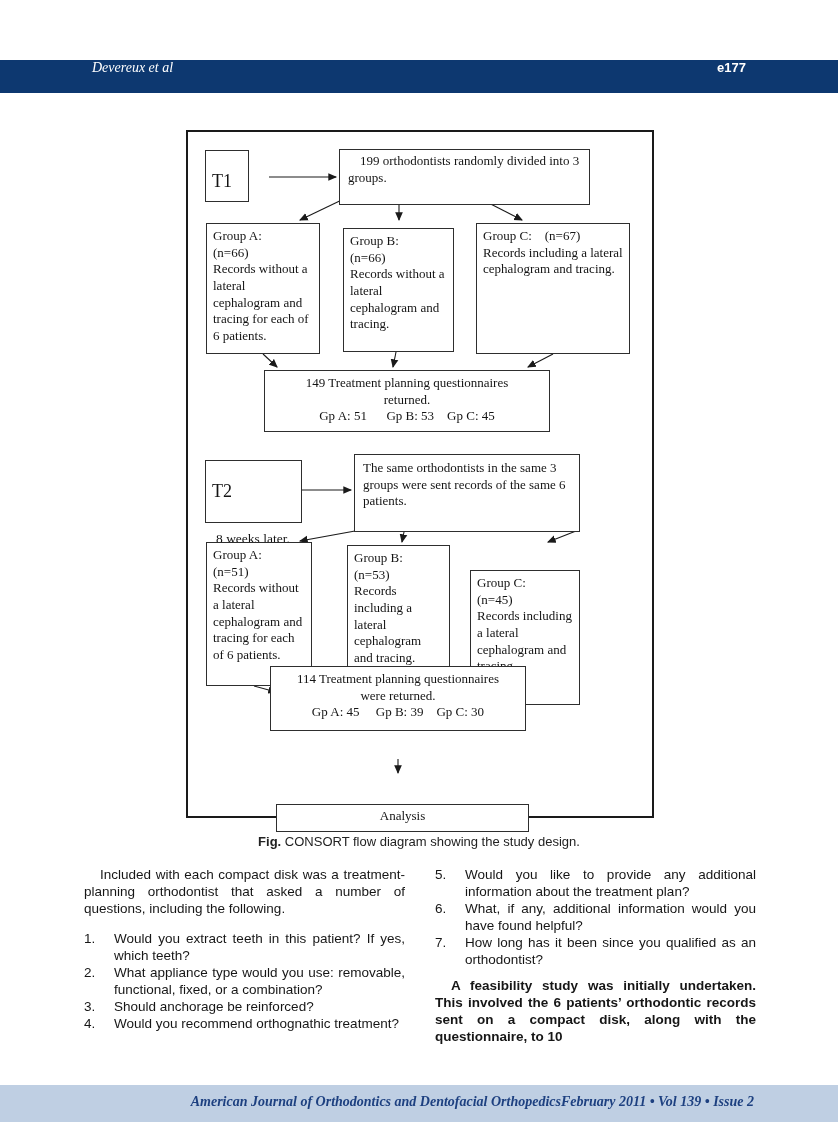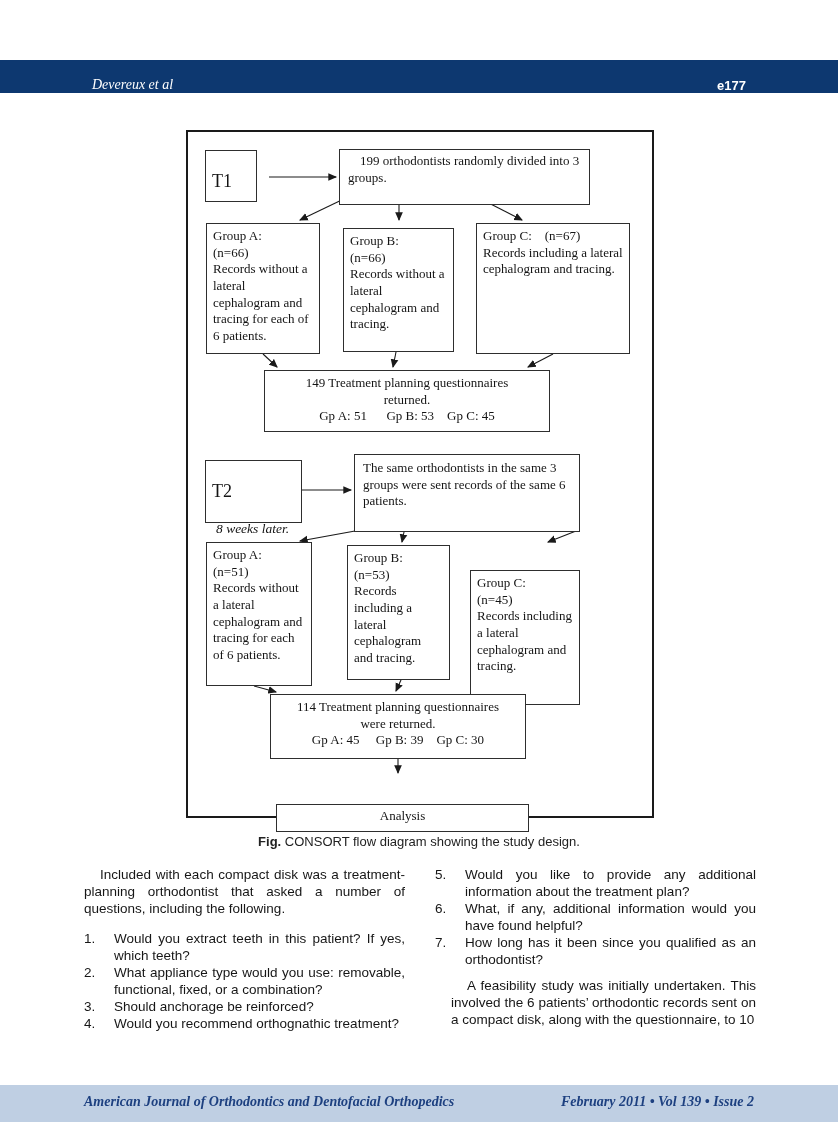--- a/index.html
+++ b/index.html
@@ -3,63 +3,63 @@
 <meta charset="utf-8">
 <style>
   html,body{margin:0;padding:0;}
   body{
     width:838px;height:1122px;position:relative;background:#ffffff;
     font-family:"Liberation Sans",sans-serif;color:#1a1a1a;overflow:hidden;
   }
   
   .header-bar{
     position:absolute;left:0;top:60px;width:838px;height:33px;
-    background:#0d3870;display:flex;align-items:flex-end;justify-content:space-between;
+    background:#0d3870;display:flex;align-items:flex-start;justify-content:space-between;
     padding:0 92px;box-sizing:border-box;
   }
   .header-author{
     font-family:"Liberation Serif",serif;font-style:italic;font-size:14px;color:#ffffff;
   }
   .header-page{font-size:13px;font-weight:bold;color:#ffffff;}
   .footer-bar{
     position:absolute;left:0;top:1085px;width:838px;height:37px;
-    background:#bfcfe3;display:flex;align-items:flex-start;justify-content:space-between;
+    background:#bfcfe3;display:flex;align-items:flex-start;justify-content:flex-end;
     padding:9px 84px 0 84px;box-sizing:border-box;
   }
   .footer-text{
     font-family:"Liberation Serif",serif;font-style:italic;font-weight:bold;
     font-size:14px;color:#1d4080;
   }
   
   .diagram-frame{
     position:absolute;left:186px;top:130px;width:468px;height:688px;
     border:2px solid #1a1a1a;box-sizing:border-box;background:#ffffff;
   }
   .arrow-layer{position:absolute;left:0;top:0;width:468px;height:688px;}
   .dbox{
     position:absolute;background:#ffffff;border:1.5px solid #2e2e2e;box-sizing:border-box;
     font-family:"Liberation Serif",serif;font-size:13px;line-height:1.28;color:#141414;
     padding:4px 6px;white-space:pre-line;
   }
   .dbox.center{text-align:center;}
   .t-label{font-size:18px;line-height:1.1;display:block;}
-  .t-sub{font-size:13.5px;display:block;padding-left:4px;margin-top:2px;font-style:italic;}
+  .t-sub{font-size:13.5px;display:block;padding-left:4px;margin-top:12px;}
   
   .fig-caption{
     position:absolute;left:0;top:834px;width:838px;text-align:center;
     font-size:13px;color:#222222;
   }
   .fig-caption b{font-weight:bold;}
   
   .columns{
     position:absolute;left:84px;top:866px;width:672px;display:flex;gap:30px;
   }
   .col{width:321px;font-size:13.5px;line-height:17px;text-align:justify;color:#161616;}
   .para-indent{text-indent:16px;margin:0 0 13px 0;}
-  .para-indent2{text-indent:16px;margin:9px 0 0 16px;}
+  .para-indent2{text-indent:16px;margin:9px 0 0 0;font-weight:bold;}
   .qlist{margin:0;padding:0;list-style:none;}
   .qlist li{display:flex;margin:0;}
   .qnum{flex:0 0 30px;}
   .qtext{flex:1;text-align:justify;}
 </style>
 </head>
 <body>
 
 <div class="header-bar">
   <span class="header-author">Devereux et al</span>
@@ -86,21 +86,21 @@
       <line x1="167" y1="399" x2="112" y2="409" marker-end="url(#ah)"></line>
       <line x1="216" y1="400" x2="214" y2="410" marker-end="url(#ah)"></line>
       <line x1="388" y1="399" x2="360" y2="410" marker-end="url(#ah)"></line>
       <line x1="66" y1="554" x2="88" y2="560" marker-end="url(#ah)"></line>
       <line x1="213" y1="548" x2="208" y2="559" marker-end="url(#ah)"></line>
       <line x1="367" y1="549" x2="342" y2="560" marker-end="url(#ah)"></line>
       <line x1="210" y1="627" x2="210" y2="641" marker-end="url(#ah)"></line>
     </g>
   </svg>
 
-  <div class="dbox" style="left:17px;top:18px;width:52px;height:52px;">
+  <div class="dbox" style="left:17px;top:18px;width:44px;height:52px;">
     <span class="t-label">T1</span>
   </div>
 
   <div class="dbox" style="left:151px;top:17px;width:251px;height:56px;text-indent:12px;padding:3px 8px;">199 orthodontists randomly divided into 3 groups.</div>
 
   <div class="dbox" style="left:18px;top:91px;width:114px;height:131px;">Group A:
 (n=66)
 Records without a lateral cephalogram and tracing for each of 6 patients.</div>
   <div class="dbox" style="left:155px;top:96px;width:111px;height:124px;">Group B:
 (n=66)
@@ -122,21 +122,21 @@
   <div class="dbox" style="left:18px;top:410px;width:106px;height:144px;">Group A:
 (n=51)
 Records without a lateral cephalogram and tracing for each of 6 patients.</div>
   <div class="dbox" style="left:159px;top:413px;width:103px;height:135px;">Group B:
 (n=53)
 Records including a lateral cephalogram and tracing.</div>
   <div class="dbox" style="left:282px;top:413px;width:110px;height:135px;margin-top:25px;">Group C:
 (n=45)
 Records including a lateral cephalogram and tracing.</div>
 
-  <div class="dbox center" style="left:82px;top:562px;width:256px;height:65px;">114 Treatment planning questionnaires
+  <div class="dbox center" style="left:82px;top:534px;width:256px;height:65px;">114 Treatment planning questionnaires
 were returned.
 Gp A: 45&nbsp;&nbsp;&nbsp;&nbsp;&nbsp;Gp B: 39&nbsp;&nbsp;&nbsp;&nbsp;Gp C: 30</div>
 
   <div class="dbox center" style="left:88px;top:644px;width:253px;height:28px;padding-top:3px;margin-top:28px;">Analysis</div>
 </div>
 
 <div class="fig-caption">
   <b>Fig.</b><span> CONSORT flow diagram showing the study design.</span>
 </div>
 

